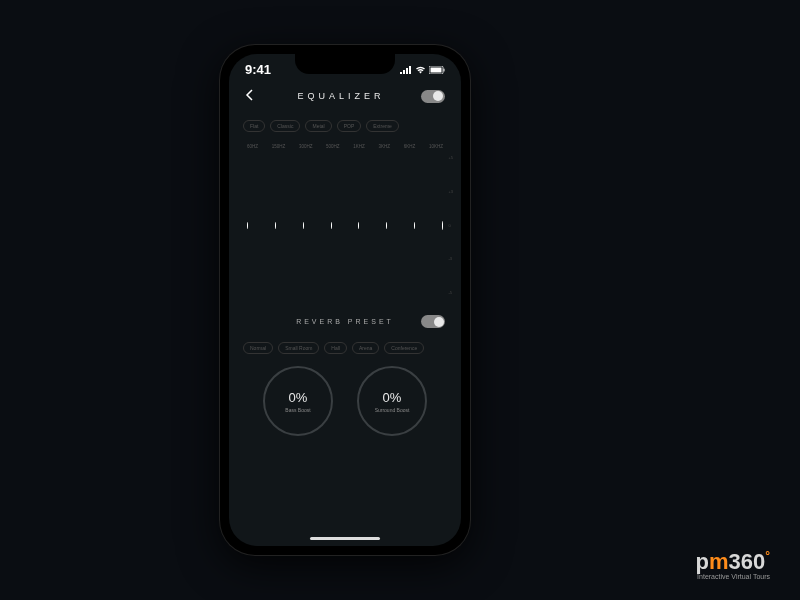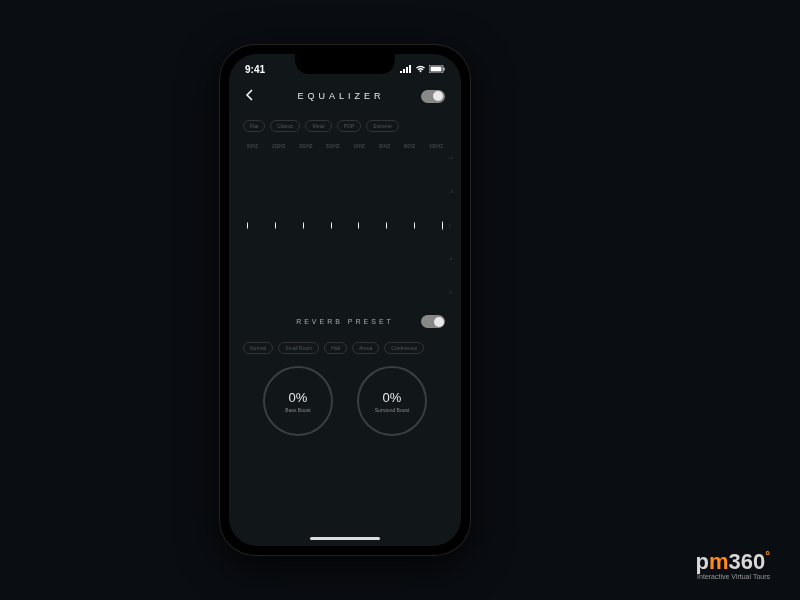--- a/index.html
+++ b/index.html
@@ -40,21 +40,21 @@
     height: 20px;
     background: #000;
     border-radius: 0 0 14px 14px;
     z-index: 10;
   }
   .status-bar {
     display: flex;
     justify-content: space-between;
     align-items: center;
     padding: 6px 16px 2px;
-    font-size: 10px;
+    font-size: 13px;
     font-weight: 600;
     height: 26px;
   }
   .status-right { display: flex; gap: 3px; align-items: center; }
   .signal-icon, .wifi-icon, .battery-icon { display: inline-block; }
   .header {
     display: flex;
     align-items: center;
     justify-content: space-between;
     padding: 8px 16px 10px;

